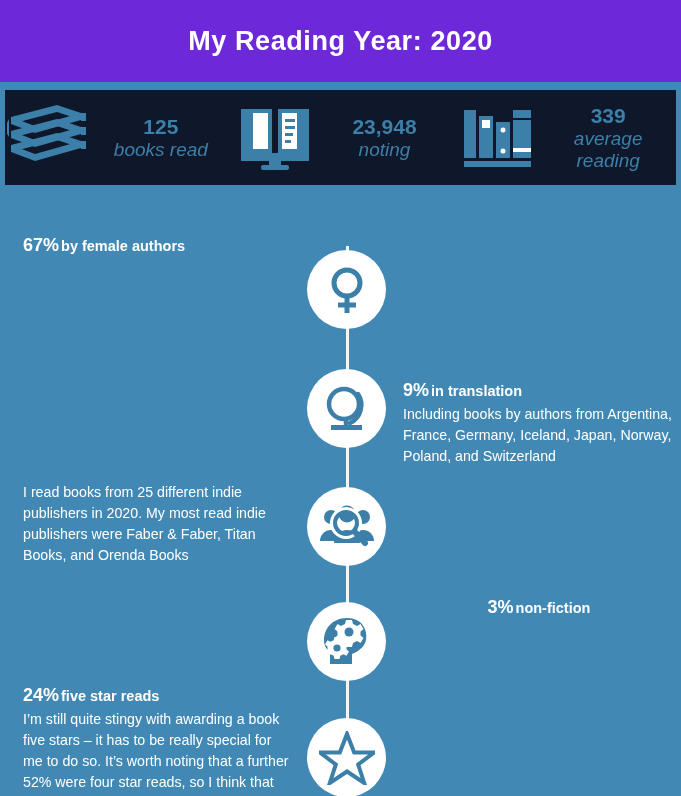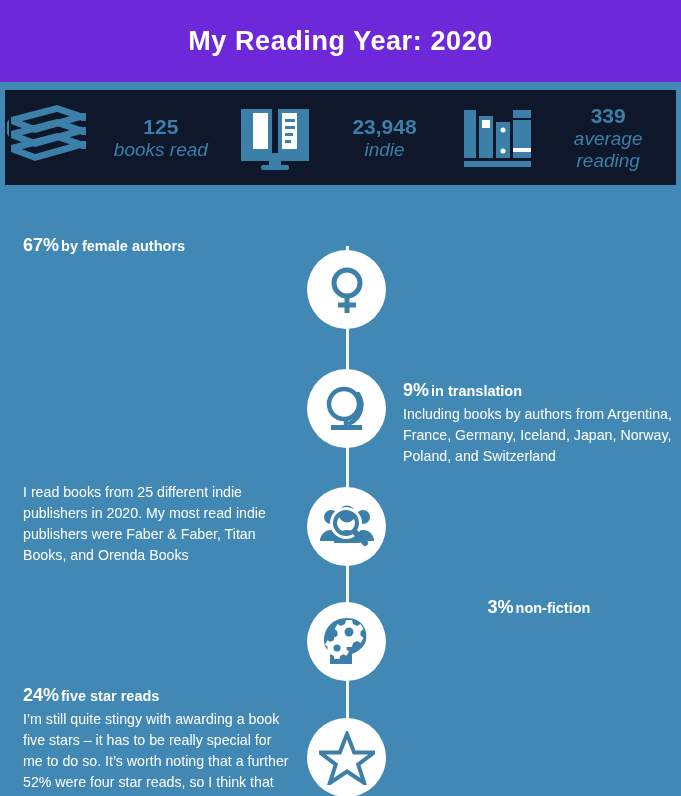--- a/index.html
+++ b/index.html
@@ -199,21 +199,21 @@
         <g fill="#3c7fa8">
           <rect x="52" y="16" width="10" height="3"></rect>
           <rect x="52" y="23" width="10" height="3"></rect>
           <rect x="52" y="30" width="8" height="3"></rect>
           <rect x="52" y="37" width="6" height="3"></rect>
         </g>
       </svg>
     </div>
     <div class="stat-text">
       <span class="stat-value">23,948</span>
-      <span class="stat-label">indie</span>
+      <span class="stat-label">noting</span>
     </div>
   </div>
 
   <div class="stat">
     <div class="stat-icon">
       <svg width="80" height="68" viewBox="0 0 80 68" aria-hidden="true">
         <g fill="#3c7fa8">
           <rect x="6" y="6" width="12" height="48"></rect>
           <rect x="21" y="12" width="14" height="42"></rect>
           <rect x="38" y="18" width="14" height="36"></rect>

